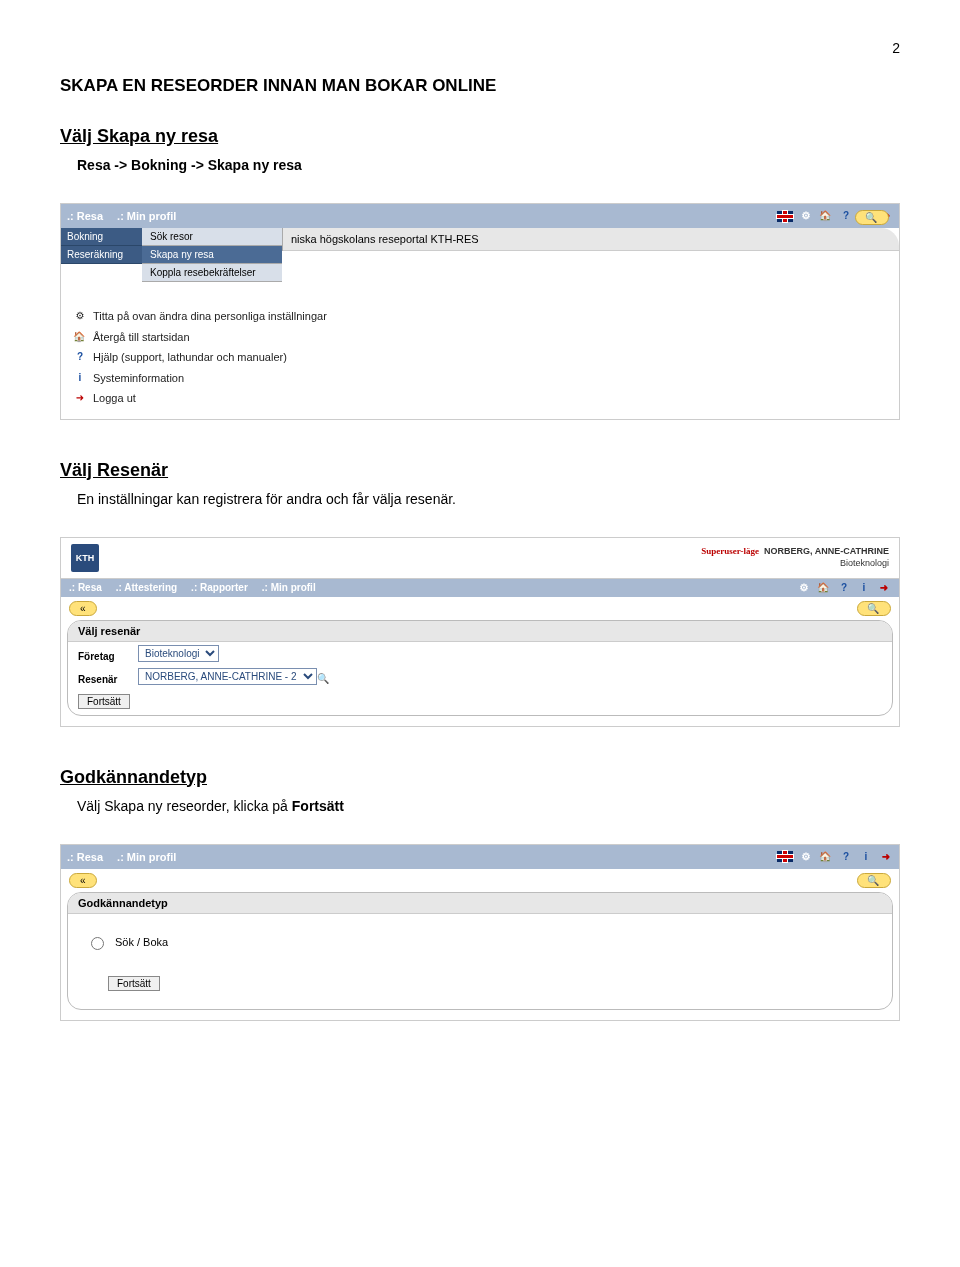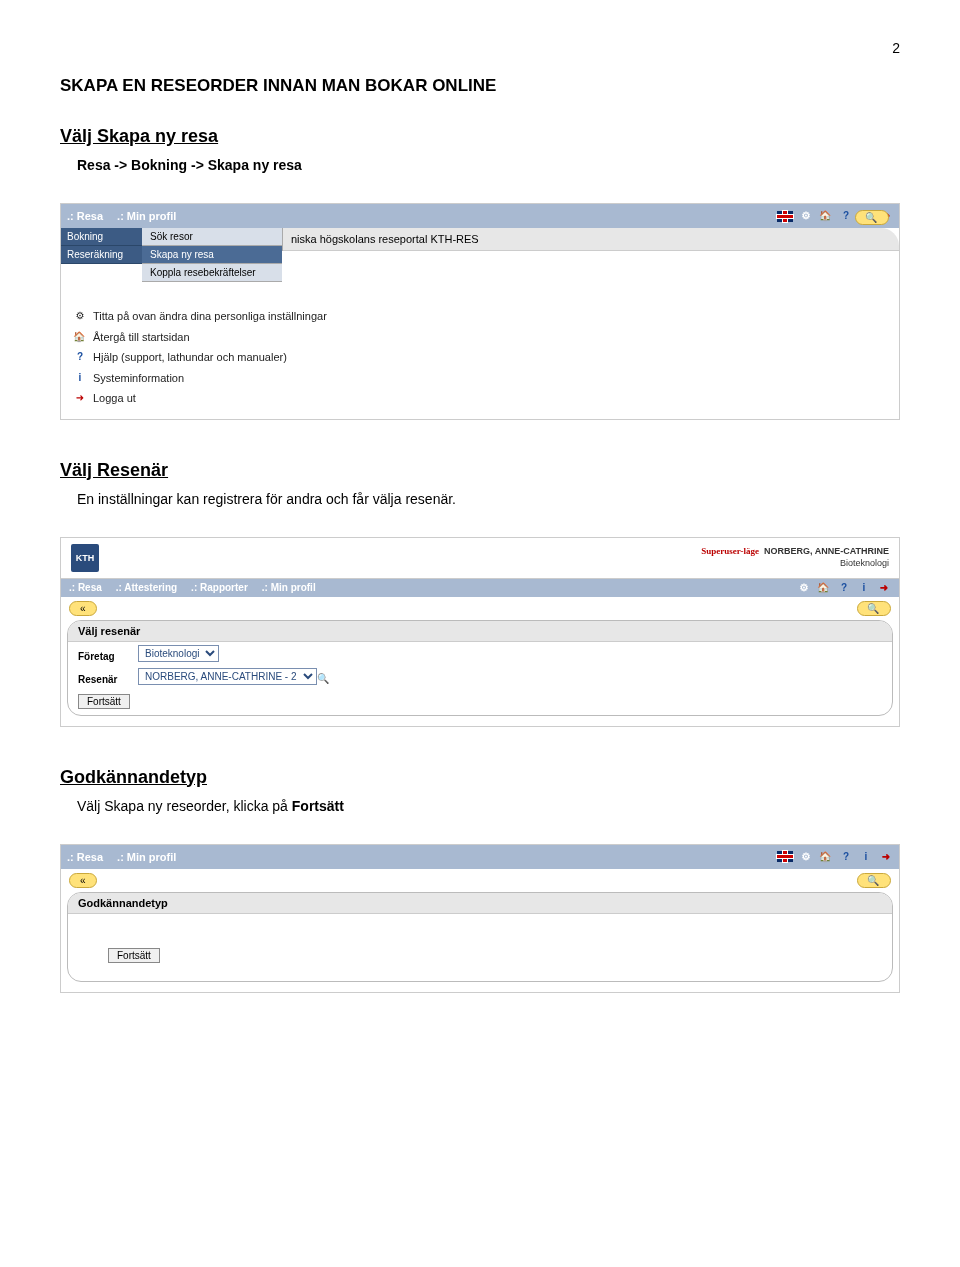--- a/index.html
+++ b/index.html
@@ -373,16 +373,20 @@
       <span class="icon-sq" style="color:#b00;">➜</span>
     </div>
   </div>
   <div style="display:flex; justify-content:space-between;">
     <span class="yellow-chip">«</span>
     <span class="yellow-chip">🔍</span>
   </div>
   <div class="panel2">
     <div class="panel2-title">Godkännandetyp</div>
     <div style="height:14px;"></div>
+    <div class="radio-row">
+      <input type="radio" name="g3" style="">
+      <span>Sök / Boka</span>
+    </div>
     <div style="height:14px;"></div>
     <button class="go-btn" style="margin-left:40px;">Fortsätt</button>
   </div>
 </div>
 
 </body></html>

